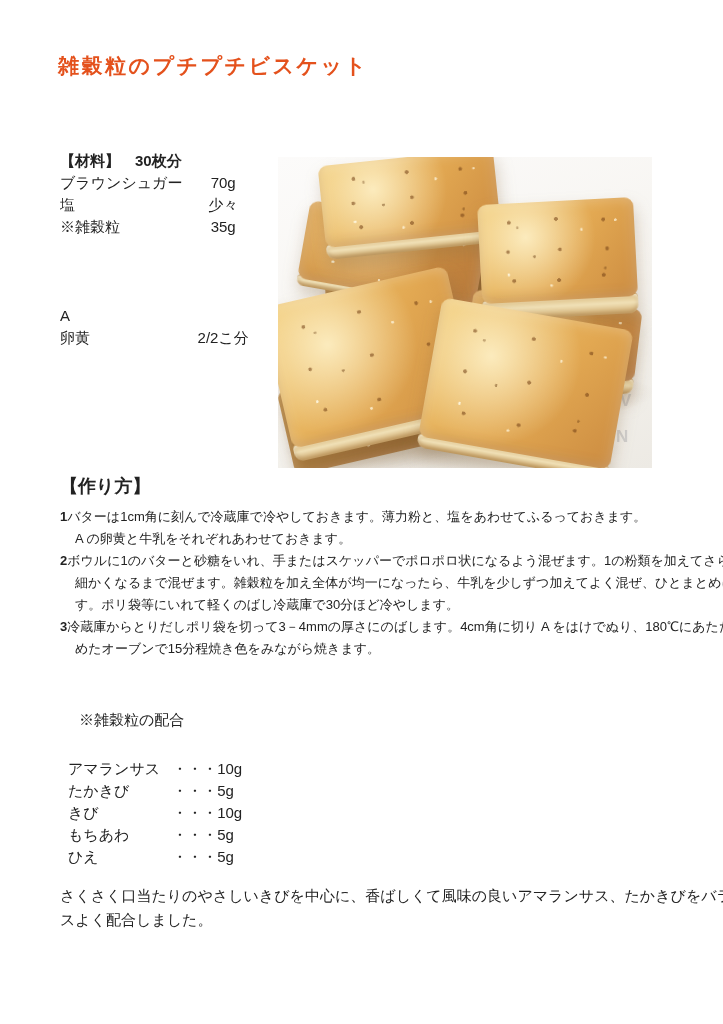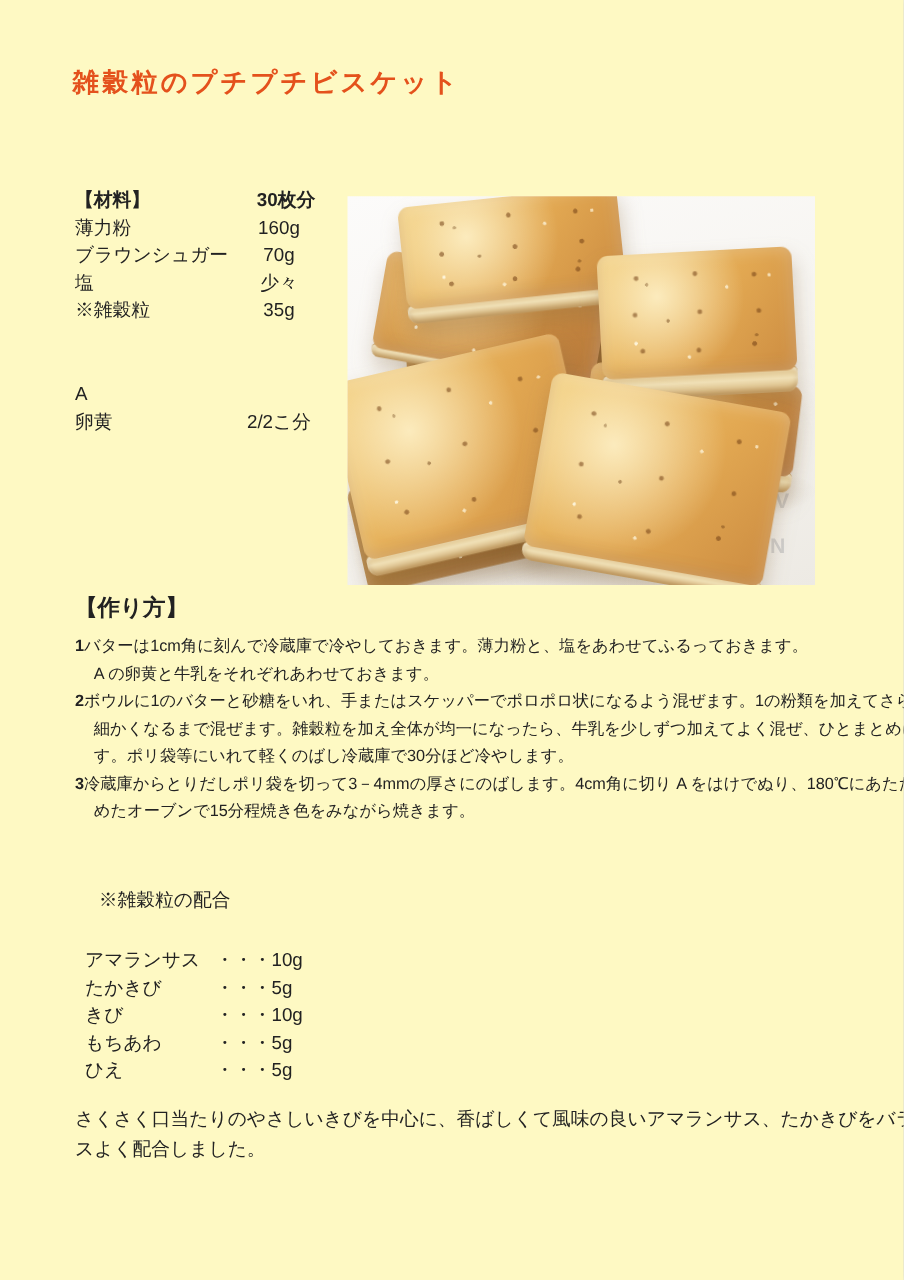--- a/index.html
+++ b/index.html
@@ -1,26 +1,26 @@
 <!DOCTYPE html>
 <html><head>
 <meta charset="utf-8">
 <style>
   html,body{margin:0;padding:0;background:#e9e9e9;}
-  .page{position:relative;width:723px;height:1024px;background:#fef9c3;overflow:hidden;
+  .page{position:relative;width:723px;height:1024px;background:#ffffff;overflow:hidden;
         font-family:"Liberation Sans", sans-serif;color:#222;margin:0 auto;
         box-shadow:0 0 6px rgba(0,0,0,.2);}
 
   
   .title{position:absolute;left:58px;top:52px;font-size:21px;font-weight:bold;
          letter-spacing:2.5px;color:#e4511c;white-space:nowrap;}
 
   
   .materials{position:absolute;left:60px;top:150px;font-size:15px;line-height:22px;}
-  .mhead{font-weight:bold;display:flex;gap:15px;white-space:nowrap;justify-content:space-between;}
+  .mhead{font-weight:bold;display:flex;gap:15px;white-space:nowrap;}
   .mrow{white-space:nowrap;}
   .mname{display:inline-block;width:130px;}
   .mamt{display:inline-block;width:58px;text-align:center;}
   .groupA{position:absolute;left:60px;top:305px;font-size:15px;line-height:22px;}
 
   
   .photo{position:absolute;left:278px;top:157px;width:374px;height:311px;overflow:hidden;
          background:linear-gradient(160deg,#fcfbfa 0%,#f6f4f0 55%,#edeae4 100%);}
   .gshadow{position:absolute;background:radial-gradient(ellipse closest-side,rgba(125,100,68,.30),rgba(125,100,68,0));}
   .bisc{position:absolute;display:flex;flex-direction:column;
@@ -81,24 +81,20 @@
 <div class="page">
 
   <div class="title">雑穀粒のプチプチビスケット</div>
 
   <div class="materials">
     <div class="mhead">
       <span>【材料】</span>
       <span>30枚分</span>
     </div>
     <div class="mrow">
-      <span class="mname">薄力粉</span>
-      <span class="mamt">160g</span>
-    </div>
-    <div class="mrow">
       <span class="mname">ブラウンシュガー</span>
       <span class="mamt">70g</span>
     </div>
     <div class="mrow">
       <span class="mname">塩</span>
       <span class="mamt">少々</span>
     </div>
     <div class="mrow">
       <span class="mname">※雑穀粒</span>
       <span class="mamt">35g</span>

